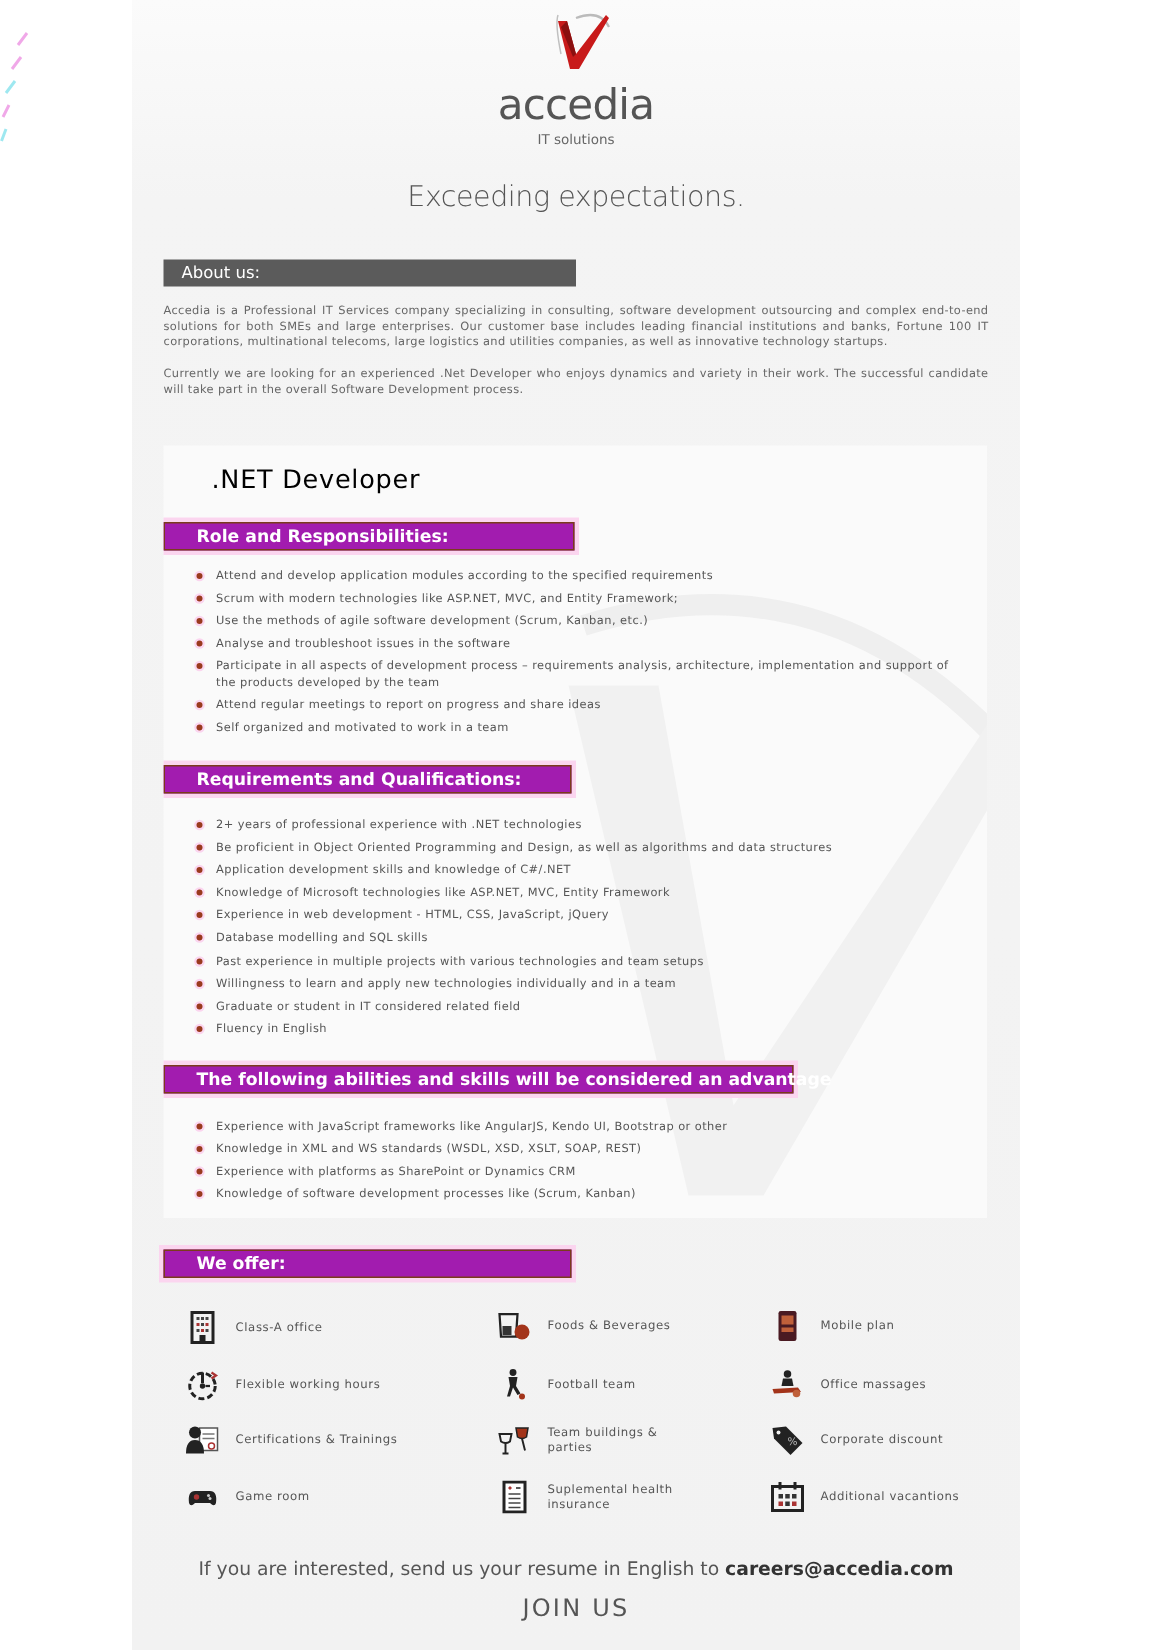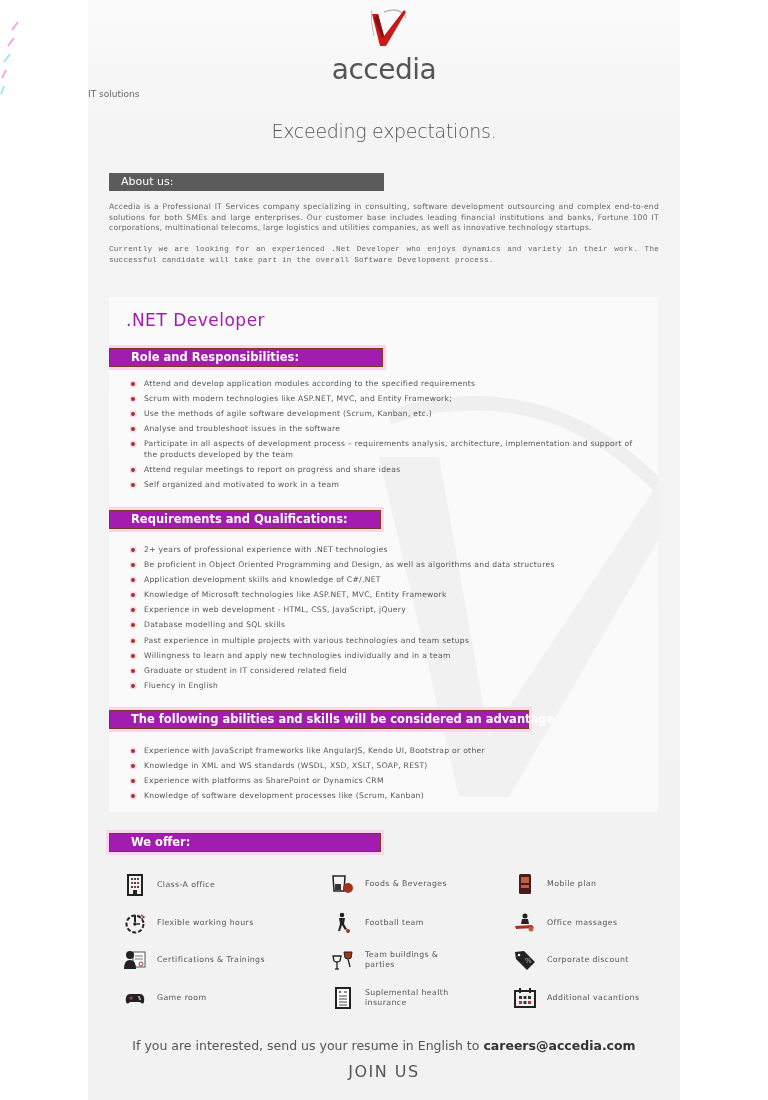--- a/index.html
+++ b/index.html
@@ -13,49 +13,49 @@
 
   
   .logo { position: absolute; left: 0; top: 6px; width: 592px; text-align: center; }
   .logo-mark { position: absolute; left: 276px; top: 0; width: 48px; height: 46px; }
   .logo-word {
     position: absolute; left: 0; top: 48px; width: 592px; text-align: center;
     font-family: "DejaVu Sans", sans-serif; font-size: 28px; color: #555;
     letter-spacing: -0.5px; line-height: 32px;
   }
   .logo-sub {
-    position: absolute; left: 0; top: 82px; width: 592px; text-align: left;
+    position: absolute; left: 0; top: 82px; width: 592px; text-align: center;
     font-size: 9px; color: #666; line-height: 12px;
   }
   .tagline {
     position: absolute; left: 0; top: 118px; width: 592px; text-align: center;
     font-size: 19px; color: #555; font-weight: 300; line-height: 26px; letter-spacing: -0.3px;
   }
 
   
   .about-bar {
     position: absolute; left: 21px; top: 173px; width: 275px; height: 18px;
     background: #5b5b5b; color: #fff; font-size: 11px; line-height: 18px;
     padding-left: 12px;
   }
   .about-text {
     position: absolute; left: 21px; top: 202px; width: 550px;
     font-size: 7.6px; line-height: 10.7px; color: #666; text-align: justify;
     letter-spacing: 0.25px;
   }
-  .about-text p + p { margin-top: 10px; font-family: Liberation Mono, monospace; }
+  .about-text p + p { margin-top: 10px; }
 
   
   .card {
     position: absolute; left: 21px; top: 297px; width: 549px; height: 515px;
     background: #fafafa; overflow: hidden;
   }
   .watermark { position: absolute; left: 240px; top: 80px; width: 340px; height: 440px; }
   .job-title {
-    position: absolute; left: 17px; top: 12px; font-size: 17px; color: #a21caf;
+    position: absolute; left: 32px; top: 12px; font-size: 17px; color: #000000;
     letter-spacing: 0.5px; line-height: 22px;
   }
   .sec-bar {
     position: absolute; left: 0; height: 19px; background: #a21caf;
     border: 1px solid #7a3b1c; box-shadow: 0 0 0 3px #fbd5ef;
     color: #fff; font-size: 11.5px; font-weight: bold; line-height: 17px;
     padding-left: 21px; white-space: nowrap;
   }
   .bullets { position: absolute; left: 22px; list-style: none; }
   .bullets li {

